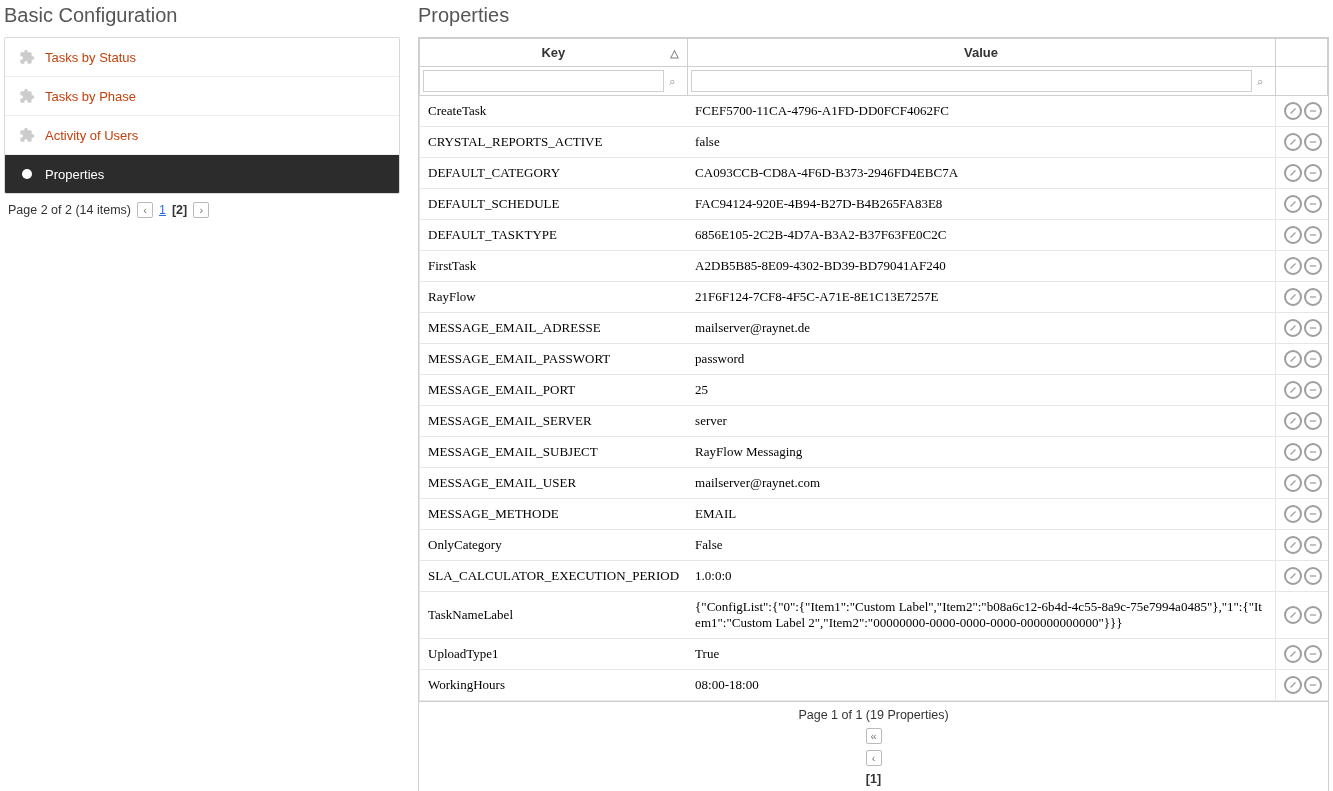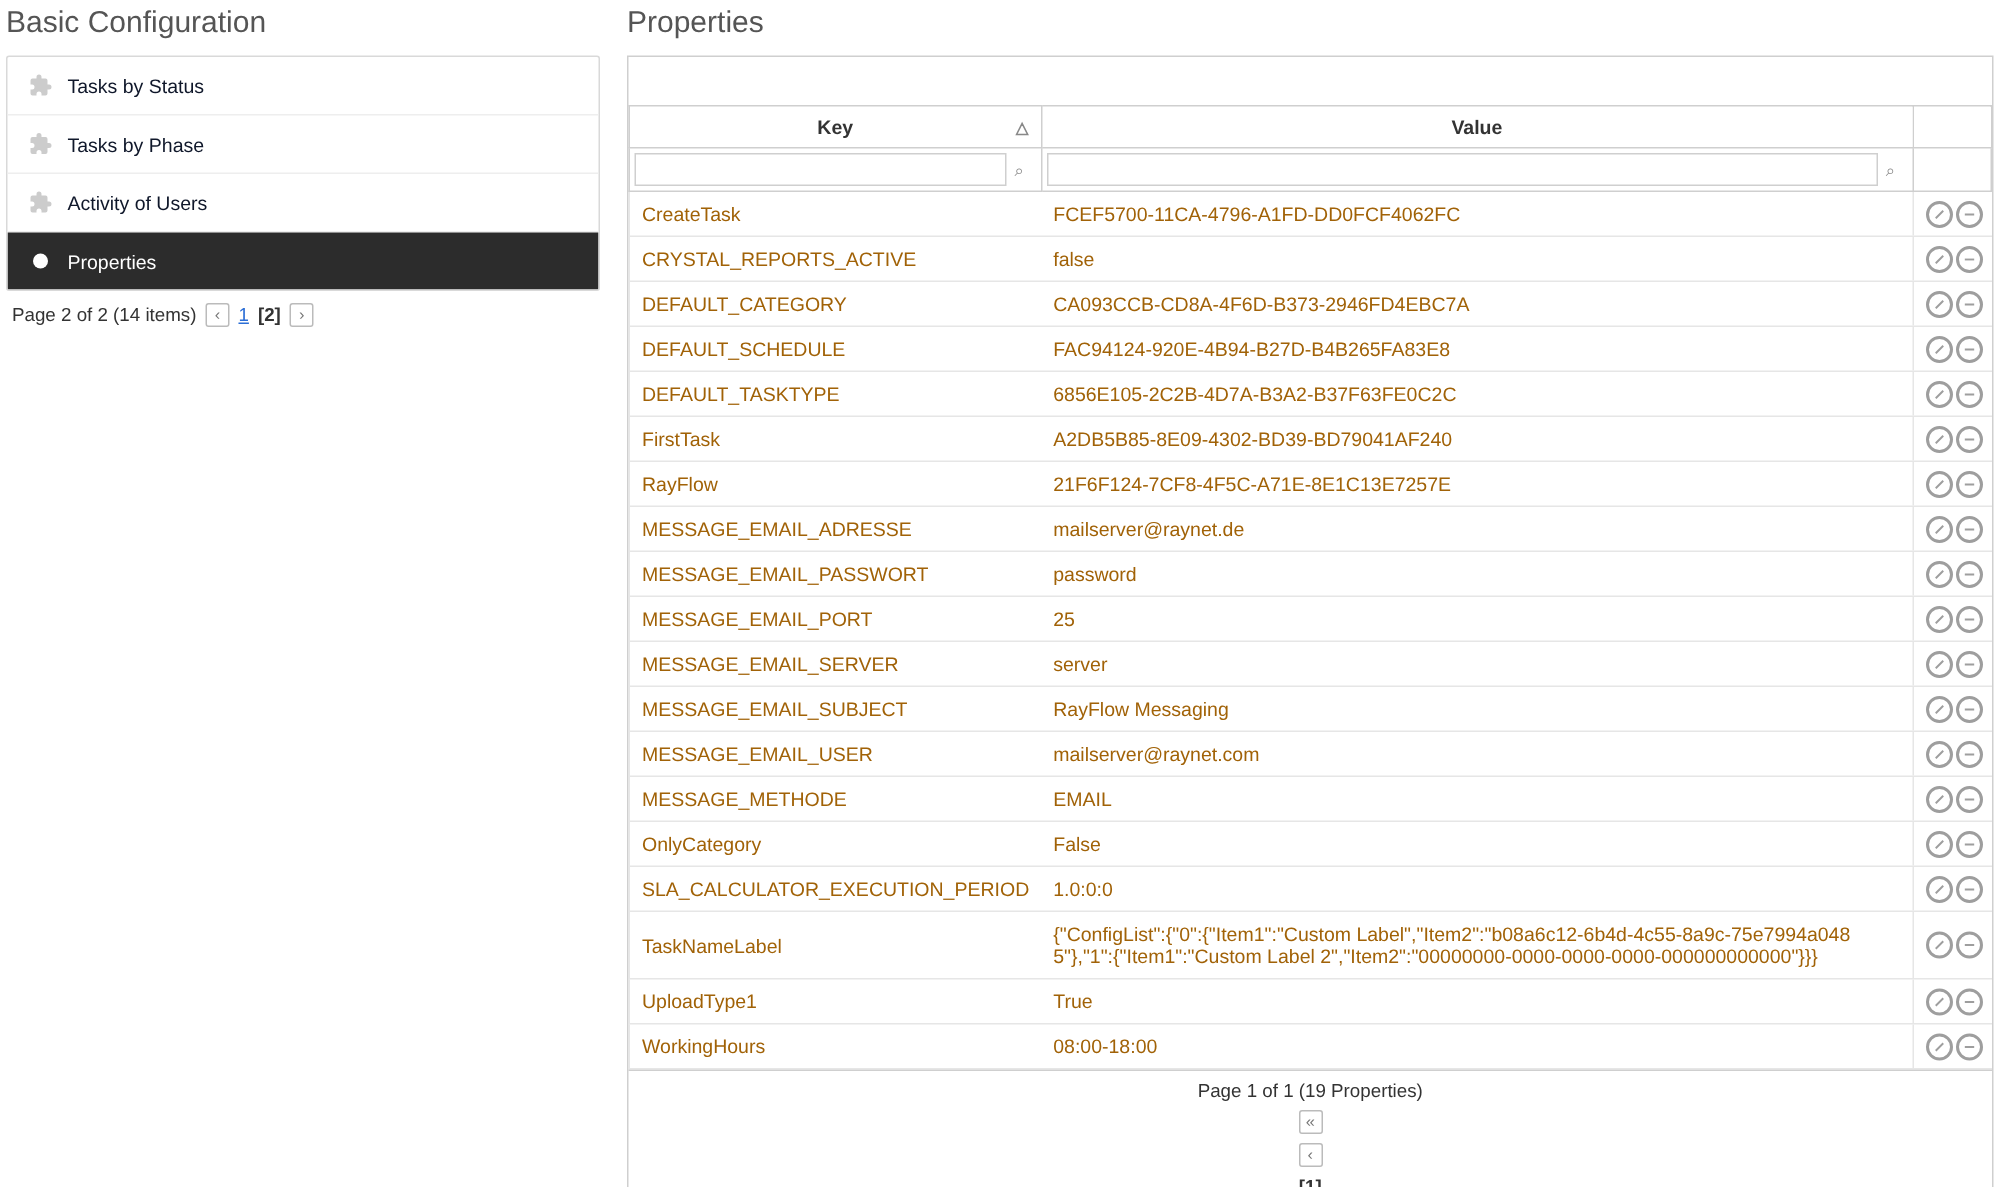--- a/index.html
+++ b/index.html
@@ -2,37 +2,37 @@
 <html><head>
 <meta charset="utf-8">
 <style>
 * { box-sizing: border-box; margin: 0; padding: 0; }
 body { font-family: "Segoe UI", Arial, sans-serif; font-size: 13px; color: #333; background: #fff; padding: 4px; }
 .layout { display: flex; gap: 18px; align-items: flex-start; }
 .left { width: 396px; flex-shrink: 0; }
 .right { flex: 1; min-width: 0; }
 .section-title { font-size: 20px; font-weight: 400; color: #555; margin-bottom: 10px; }
 .side-list { border: 1px solid #d9d9d9; border-radius: 2px; overflow: hidden; }
-.side-item { display: flex; align-items: center; gap: 10px; padding: 11px 14px; border-bottom: 1px solid #eee; color: #0f172a; cursor: pointer; }
+.side-item { display: flex; align-items: center; gap: 10px; padding: 11px 14px; border-bottom: 1px solid #eee; color: #c2410c; cursor: pointer; }
 .side-item:last-child { border-bottom: none; }
 .side-item.active { background: #2c2c2c; color: #fff; }
 .side-item .ic { width: 16px; height: 16px; display:flex; align-items:center; justify-content:center; flex-shrink:0; }
 .side-item .ic svg { width:16px; height:16px; }
 .side-pager { display: flex; align-items: center; gap: 6px; padding: 8px 4px; font-size: 12.5px; }
 .side-pager .btn, .grid-pager .btn { border:1px solid #bbb; border-radius:2px; width:16px; height:16px; display:flex; align-items:center; justify-content:center; cursor:pointer; color:#777; font-size:11px;}
 .side-pager a.pg { color:#2b6ed6; text-decoration:underline; cursor:pointer; }
 .side-pager .cur { font-weight:bold; }
 .grid { border:1px solid #cfcfcf; }
-.grid table { width:100%; border-collapse: collapse; margin-top: 32px; }
+.grid table { width:100%; border-collapse: collapse; }
 .grid th { border:1px solid #cfcfcf; padding:6px 8px; font-weight:bold; font-size:13px; position:relative; background:#fff;}
 .sort-ind { position:absolute; right:8px; top:50%; transform:translateY(-50%); font-size:11px; color:#888;}
 .filter-row td { border:1px solid #cfcfcf; padding:3px; }
 .filter-row input { width: calc(100% - 20px); border:1px solid #cfcfcf; padding:3px 4px; font-size:12px; }
 .filter-row .key-ic { vertical-align:middle; margin-left:2px; font-size:11px; color:#888; cursor:pointer;}
-.grid td.cell { border:1px solid #e6e6e6; border-left:none; border-right:none; padding:7px 8px; font-size:13px; color:#a16207; }
+.grid td.cell { border:1px solid #e6e6e6; border-left:none; border-right:none; padding:7px 8px; font-size:13px; color:#000000;font-family:Liberation Serif, serif; }
 .grid tr.data-row td:first-child, .grid tr.data-row td:last-child, .grid tr.data-row td.act { border-left:1px solid #e6e6e6; }
 .grid td.act { width:52px; text-align:right; white-space:nowrap; padding:4px 6px;}
 .act-ic { display:inline-flex; width:18px; height:18px; border:2px solid #9e9e9e; border-radius:50%; align-items:center; justify-content:center; color:#9e9e9e; margin-left:2px; cursor:pointer; }
 .act-ic svg { width:10px; height:10px; stroke:#9e9e9e; stroke-width:2; fill:none; }
 .grid-pager { display:flex; align-items:center; gap:6px; padding:6px 8px; border-top:1px solid #cfcfcf; font-size:12.5px;flex-direction:column;}
 .grid-pager .cur { font-weight:bold; }
 .grid-pager .spacer { flex:1;}
 .grid-pager select { border:1px solid #bbb; padding:1px 16px 1px 6px; font-size:12px; appearance:none; background:#f0abfc;}
 .grid-pager .sel-wrap { position:relative;}
 .grid-pager .sel-wrap:after { content:"▾"; position:absolute; right:4px; top:1px; font-size:10px; color:#777; pointer-events:none;}

